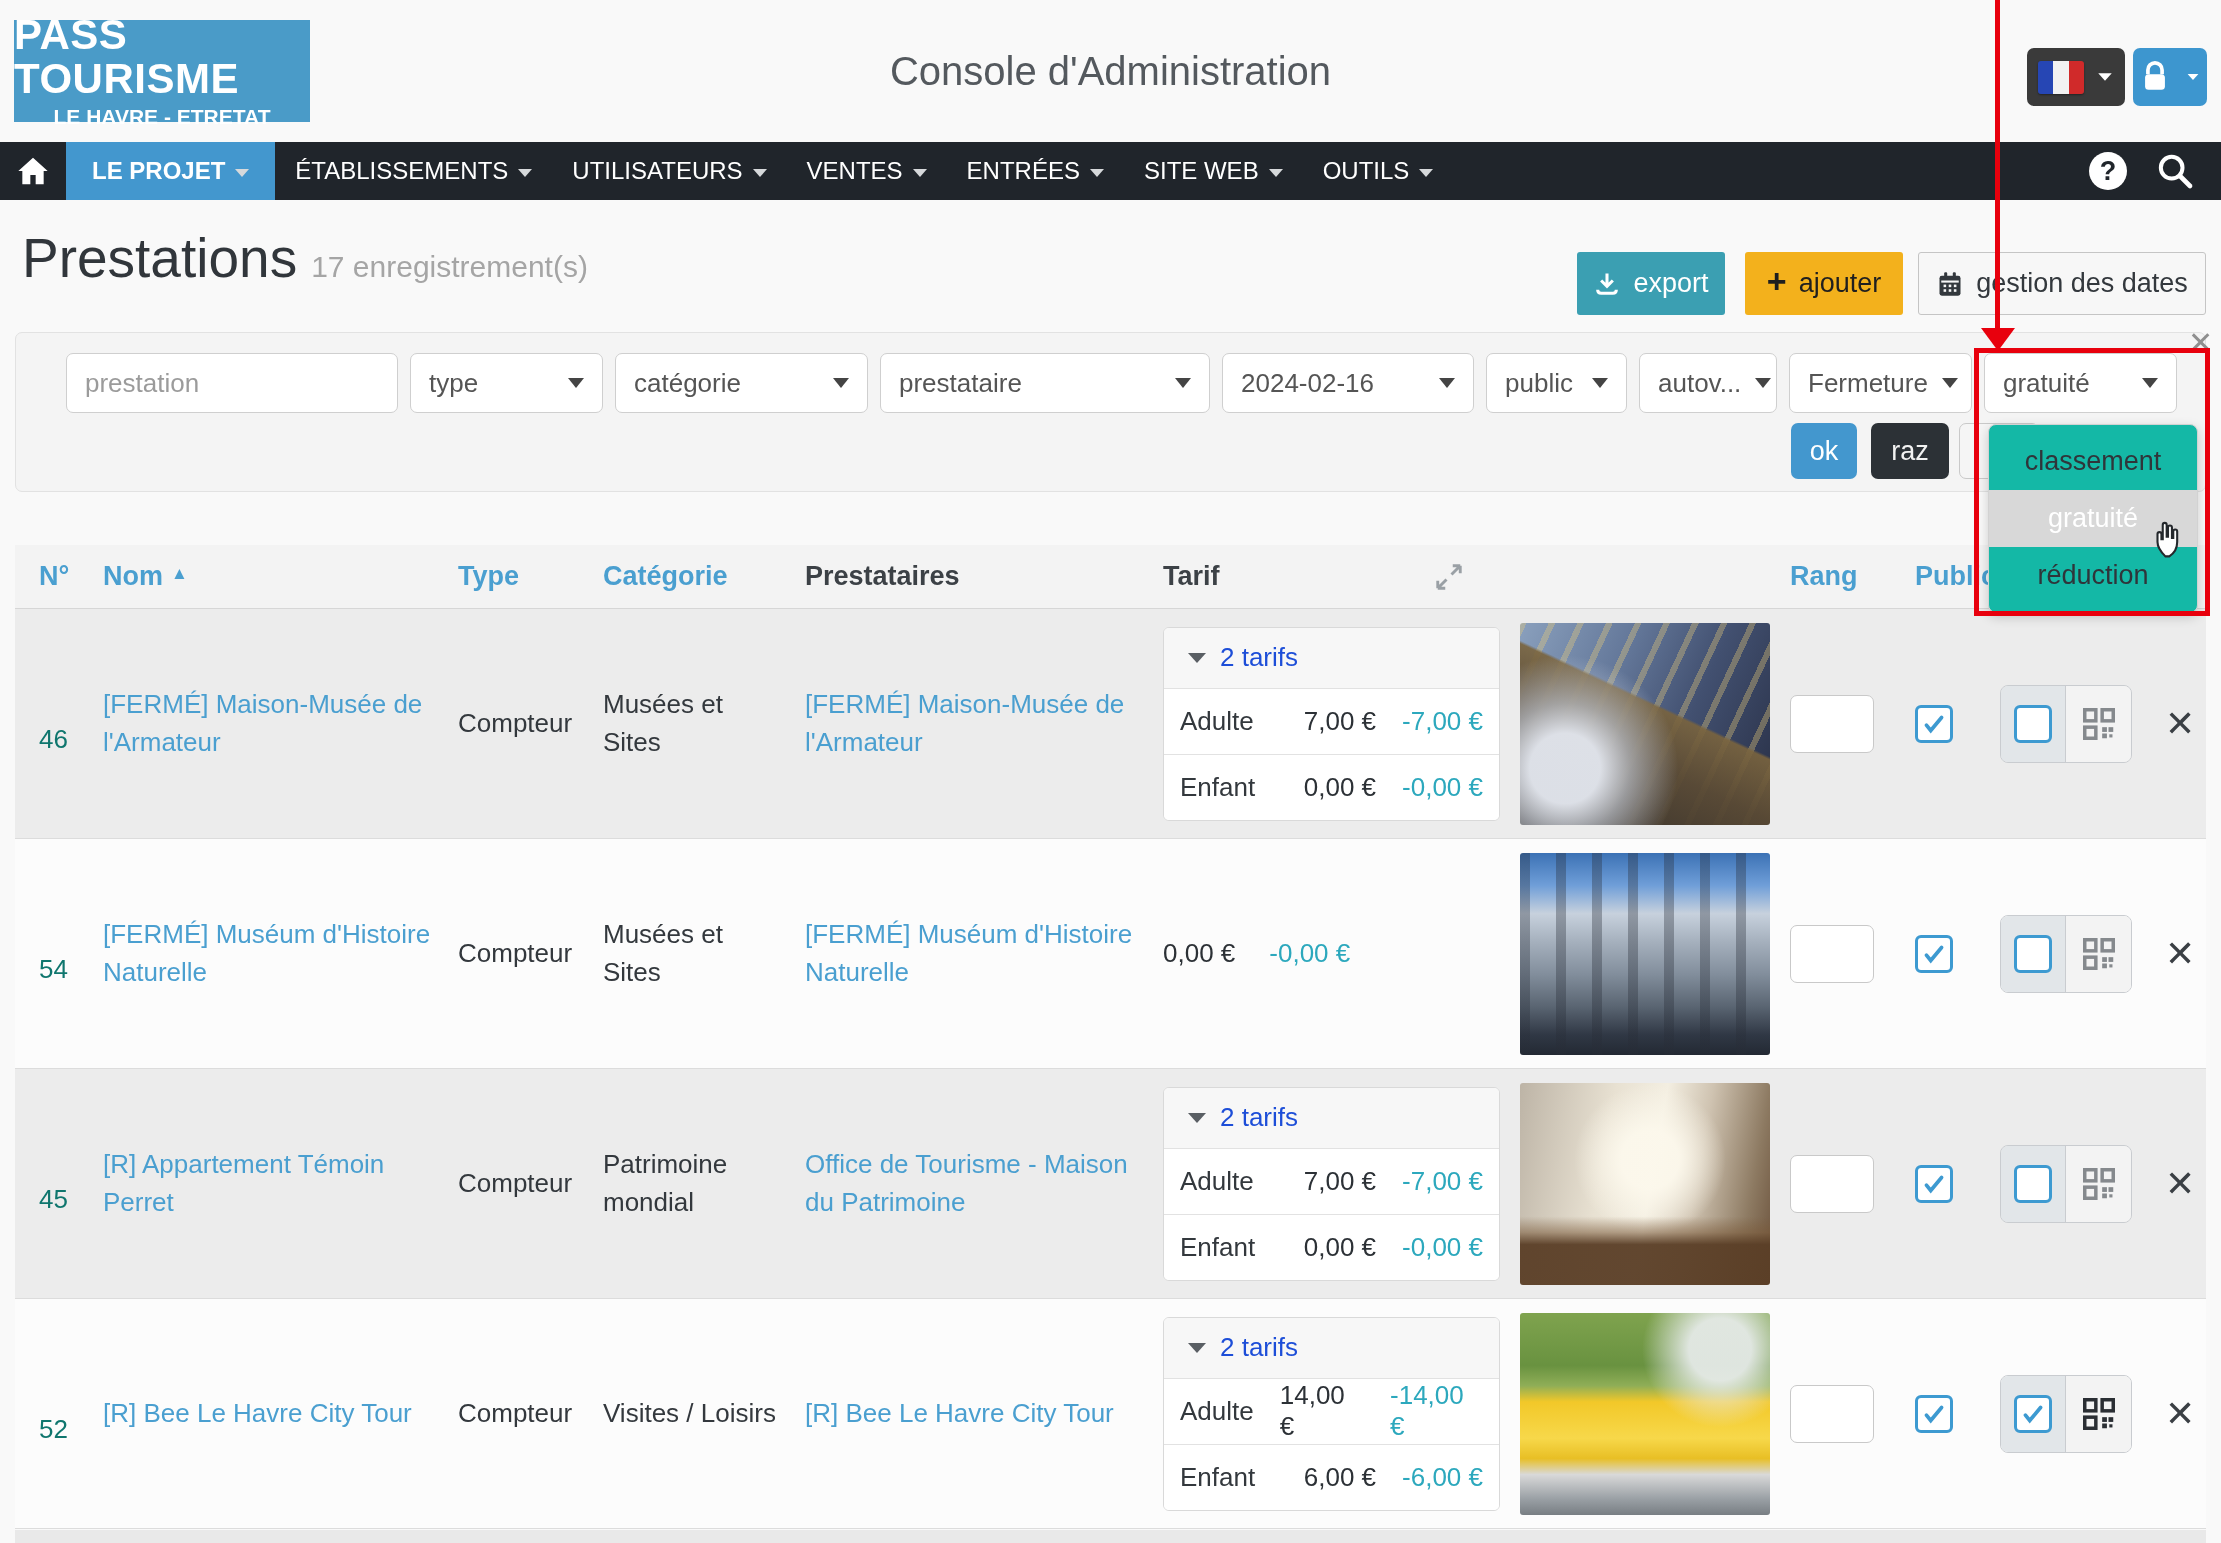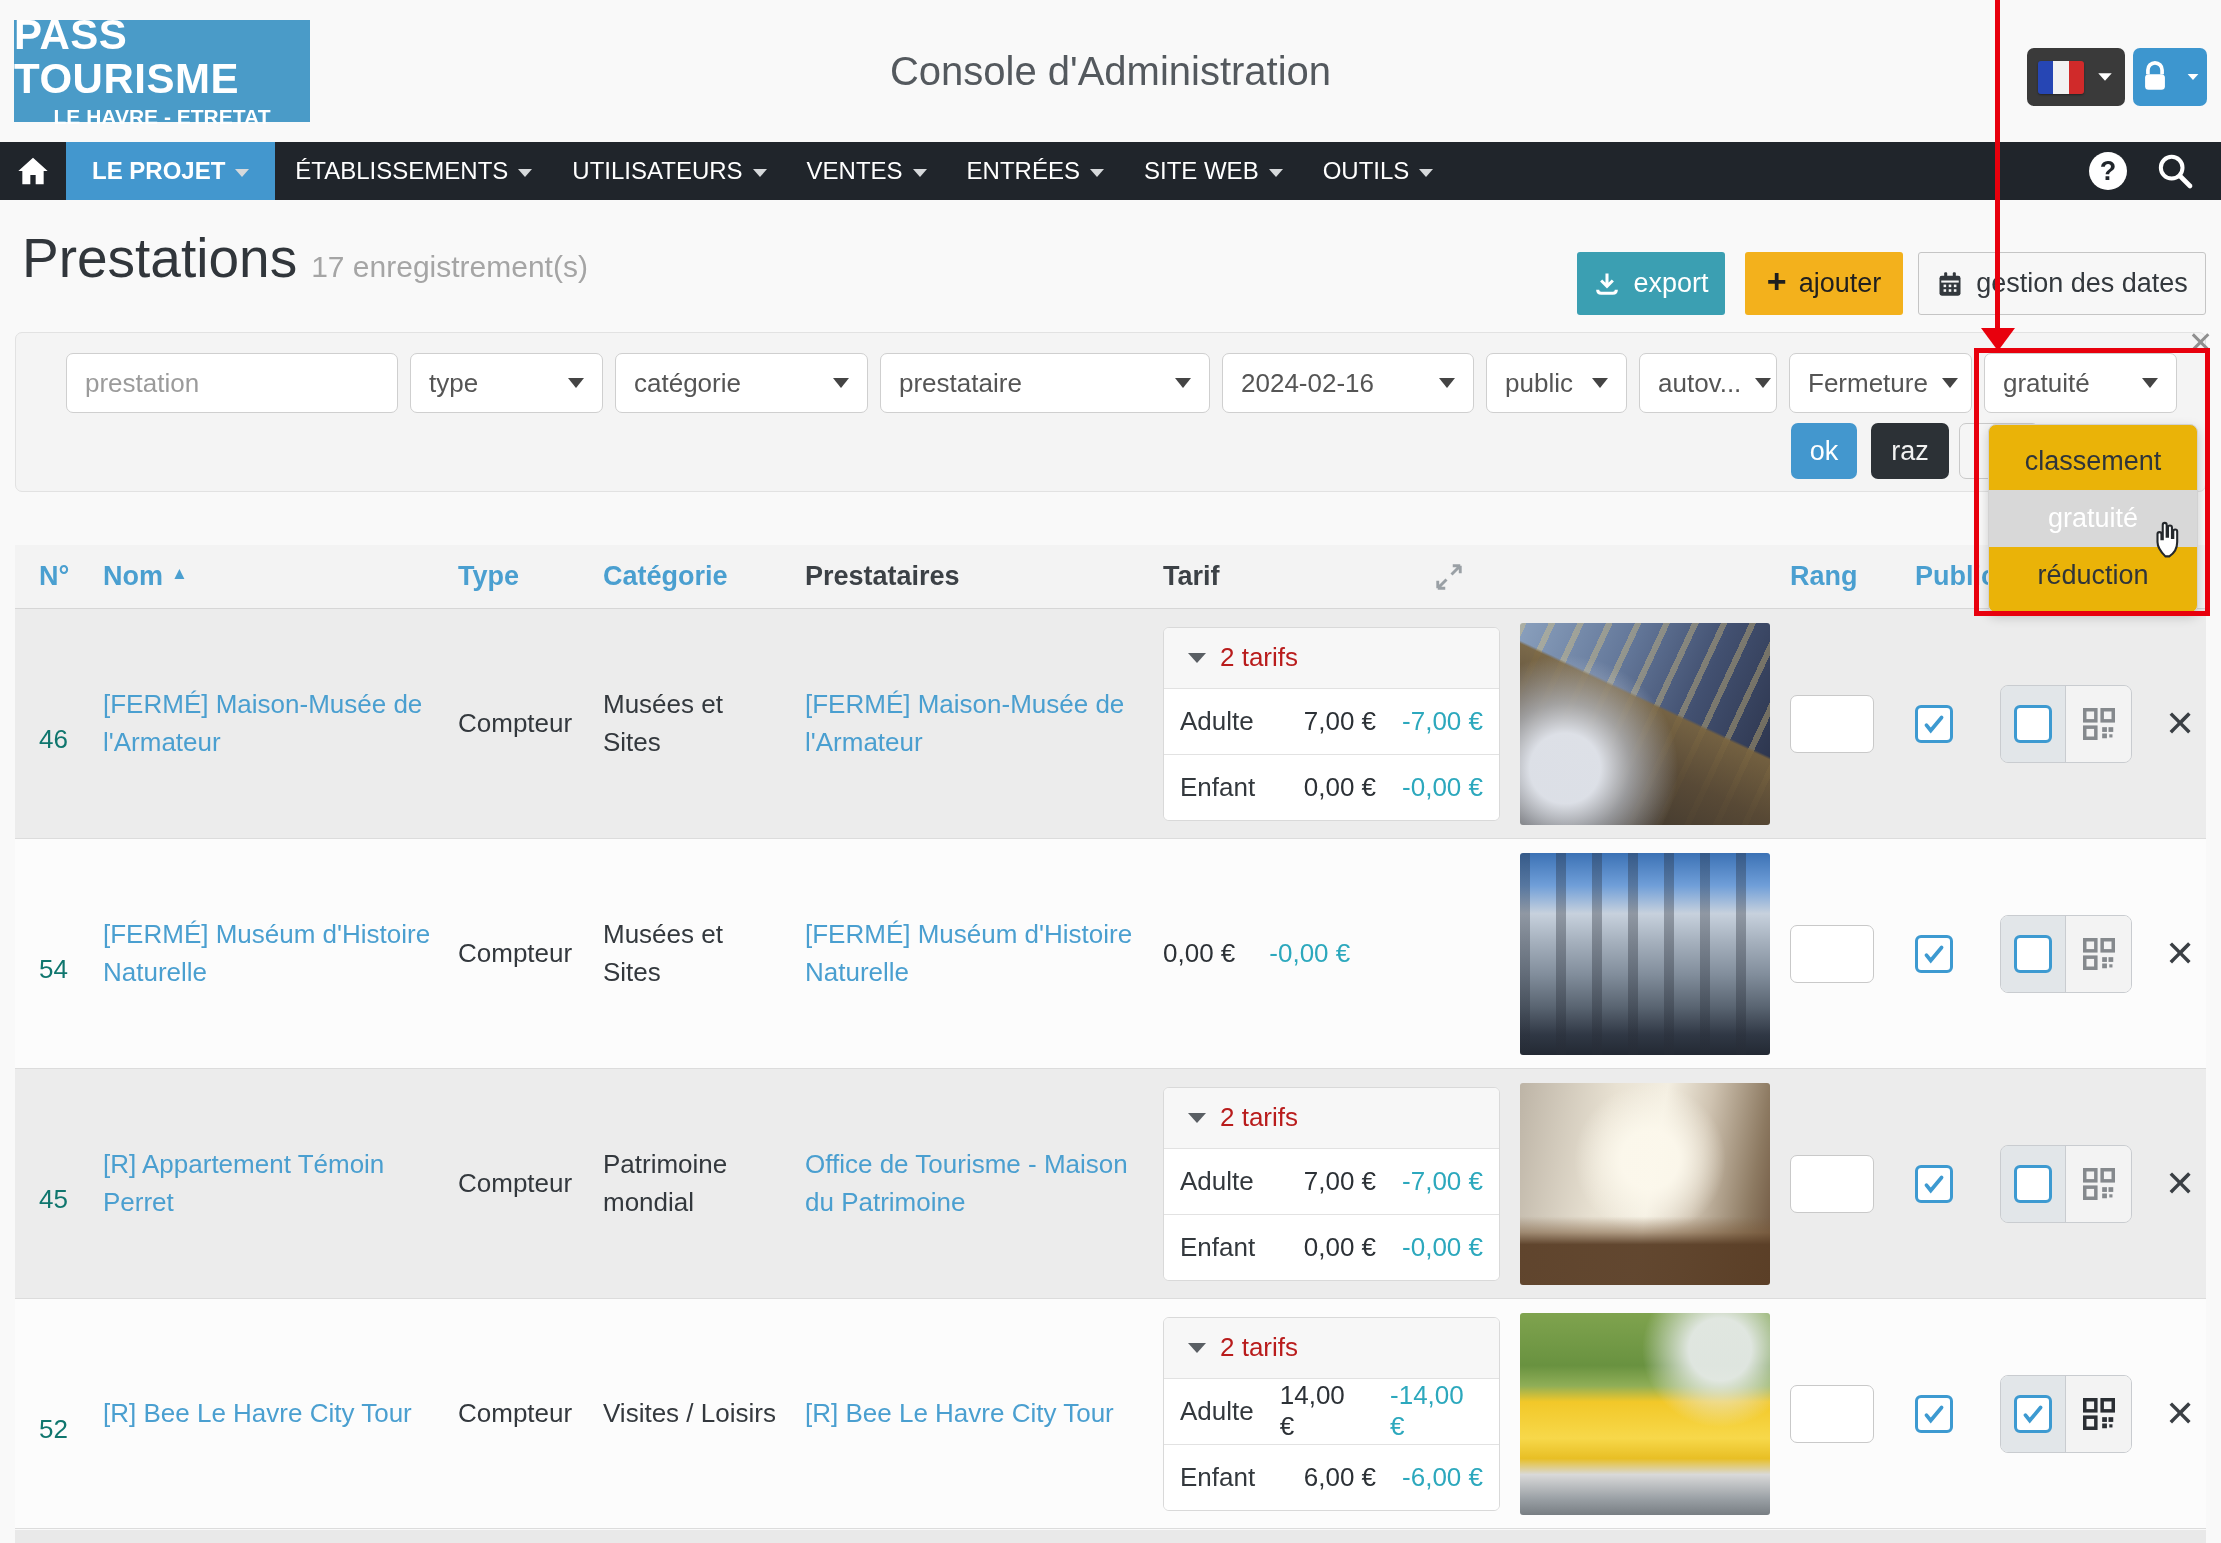--- a/index.html
+++ b/index.html
@@ -53,21 +53,21 @@
   .sel-caret { width:0; height:0; border-left:8px solid transparent; border-right:8px solid transparent; border-top:10px solid #444; flex:none; }
   .f0{width:332px}.f1{width:193px}.f2{width:253px}.f3{width:330px}.f4{width:252px}.f5{width:141px}.f6{width:138px}.f7{width:183px}.f8{width:193px}
   .btn-ok { position:absolute; left:1775px; top:90px; width:66px; height:56px; background:#4397ce; color:#fff; font-size:27px;
             border-radius:7px; display:flex; align-items:center; justify-content:center; }
   .btn-raz { position:absolute; left:1855px; top:90px; width:78px; height:56px; background:#2c3136; color:#f2f2f2; font-size:27px;
              border-radius:7px; display:flex; align-items:center; justify-content:center; }
   .btn-partial { position:absolute; left:1943px; top:90px; width:80px; height:56px; background:#f5f5f5; border:1px solid #c9c9c9; border-radius:7px; }
   .filter-close { position:absolute; left:2172px; top:-8px; font-size:30px; color:#8f8f8f; font-weight:700; z-index:25; }
 
   
-  .dropdown { position:absolute; left:1988px; top:424px; width:210px; background:#eab308; border:1px solid #d2d2d2; border-radius:8px;
+  .dropdown { position:absolute; left:1988px; top:424px; width:210px; background:#14b8a6; border:1px solid #d2d2d2; border-radius:8px;
               box-shadow:0 4px 12px rgba(0,0,0,.18); z-index:20; padding:8px 0; }
   .dd-opt { height:57px; display:flex; align-items:center; justify-content:center; font-size:27px; color:#2f353a; position:relative; }
   .dd-opt.hl { background:#d8d8d8; color:#fff; }
   .hand { position:absolute; right:8px; bottom:-12px; }
 
   
   .ann-line { position:absolute; left:1995px; top:0; width:5px; height:328px; background:#e8000d; z-index:40; }
   .ann-head { position:absolute; left:1981px; top:328px; width:0; height:0; border-left:17px solid transparent;
               border-right:17px solid transparent; border-top:23px solid #e8000d; z-index:40; }
   .ann-box { position:absolute; left:1974px; top:348px; width:236px; height:268px; border:5px solid #e8000d; z-index:39; }
@@ -78,21 +78,21 @@
           padding-left:24px; align-items:center; }
   .thead { height:64px; background:#f3f3f3; border-bottom:1px solid #d6d6d6; font-size:27px; font-weight:700; }
   .th-blue { color:#4a9fd0; } .th-dark { color:#3c4146; }
   .sort-asc { color:#4a9fd0; font-size:17px; vertical-align:6px; margin-left:8px; }
   .th-tarif { display:flex; align-items:center; justify-content:space-between; padding-right:10px; }
   .drow { height:230px; border-bottom:1px solid #dcdcdc; font-size:26px; color:#33383d; }
   .row-gray { background:#ececec; } .row-white { background:#fcfcfc; }
   .blue { color:#0f766e;margin-top:32px; } .link { color:#4a9fd0; text-decoration:none; cursor:pointer; line-height:1.45; }
   .cell-name { max-width:330px; } .cell-cat { max-width:174px; line-height:1.45; } .cell-prest { max-width:340px; }
   .tarif-panel { width:337px; background:#fff; border:1px solid #d9d9d9; border-radius:6px; overflow:hidden; }
-  .tarif-head { background:#f7f7f7; height:60px; display:flex; align-items:center; gap:14px; padding-left:24px; color:#b91c1c; }
+  .tarif-head { background:#f7f7f7; height:60px; display:flex; align-items:center; gap:14px; padding-left:24px; color:#1d4ed8; }
   .tarif-head .sel-caret { border-top-color:#5a5f64; border-left-width:9px; border-right-width:9px; }
   .tarif-line { border-top:1px solid #e2e2e2; height:66px; display:grid; grid-template-columns:1fr auto auto; gap:26px;
                 align-items:center; padding:0 16px 0 16px; background:#fff; }
   .price { color:#2c3136; } .discount { color:#2ca8bd; }
   .tarif-inline { display:flex; gap:34px; font-size:26px; }
   .photo { width:250px; height:202px; border-radius:3px; }
   .photo-armateur-building { background:
       radial-gradient(circle at 18% 72%, rgba(228,232,240,.95) 0 14%, rgba(205,213,226,.6) 26%, transparent 45%),
       linear-gradient(205deg, transparent 42%, rgba(122,100,62,.9) 43%, rgba(90,74,52,.95) 62%, rgba(52,46,40,.98) 100%),
       repeating-linear-gradient(115deg, rgba(235,205,120,.35) 0 6px, transparent 6px 26px),

